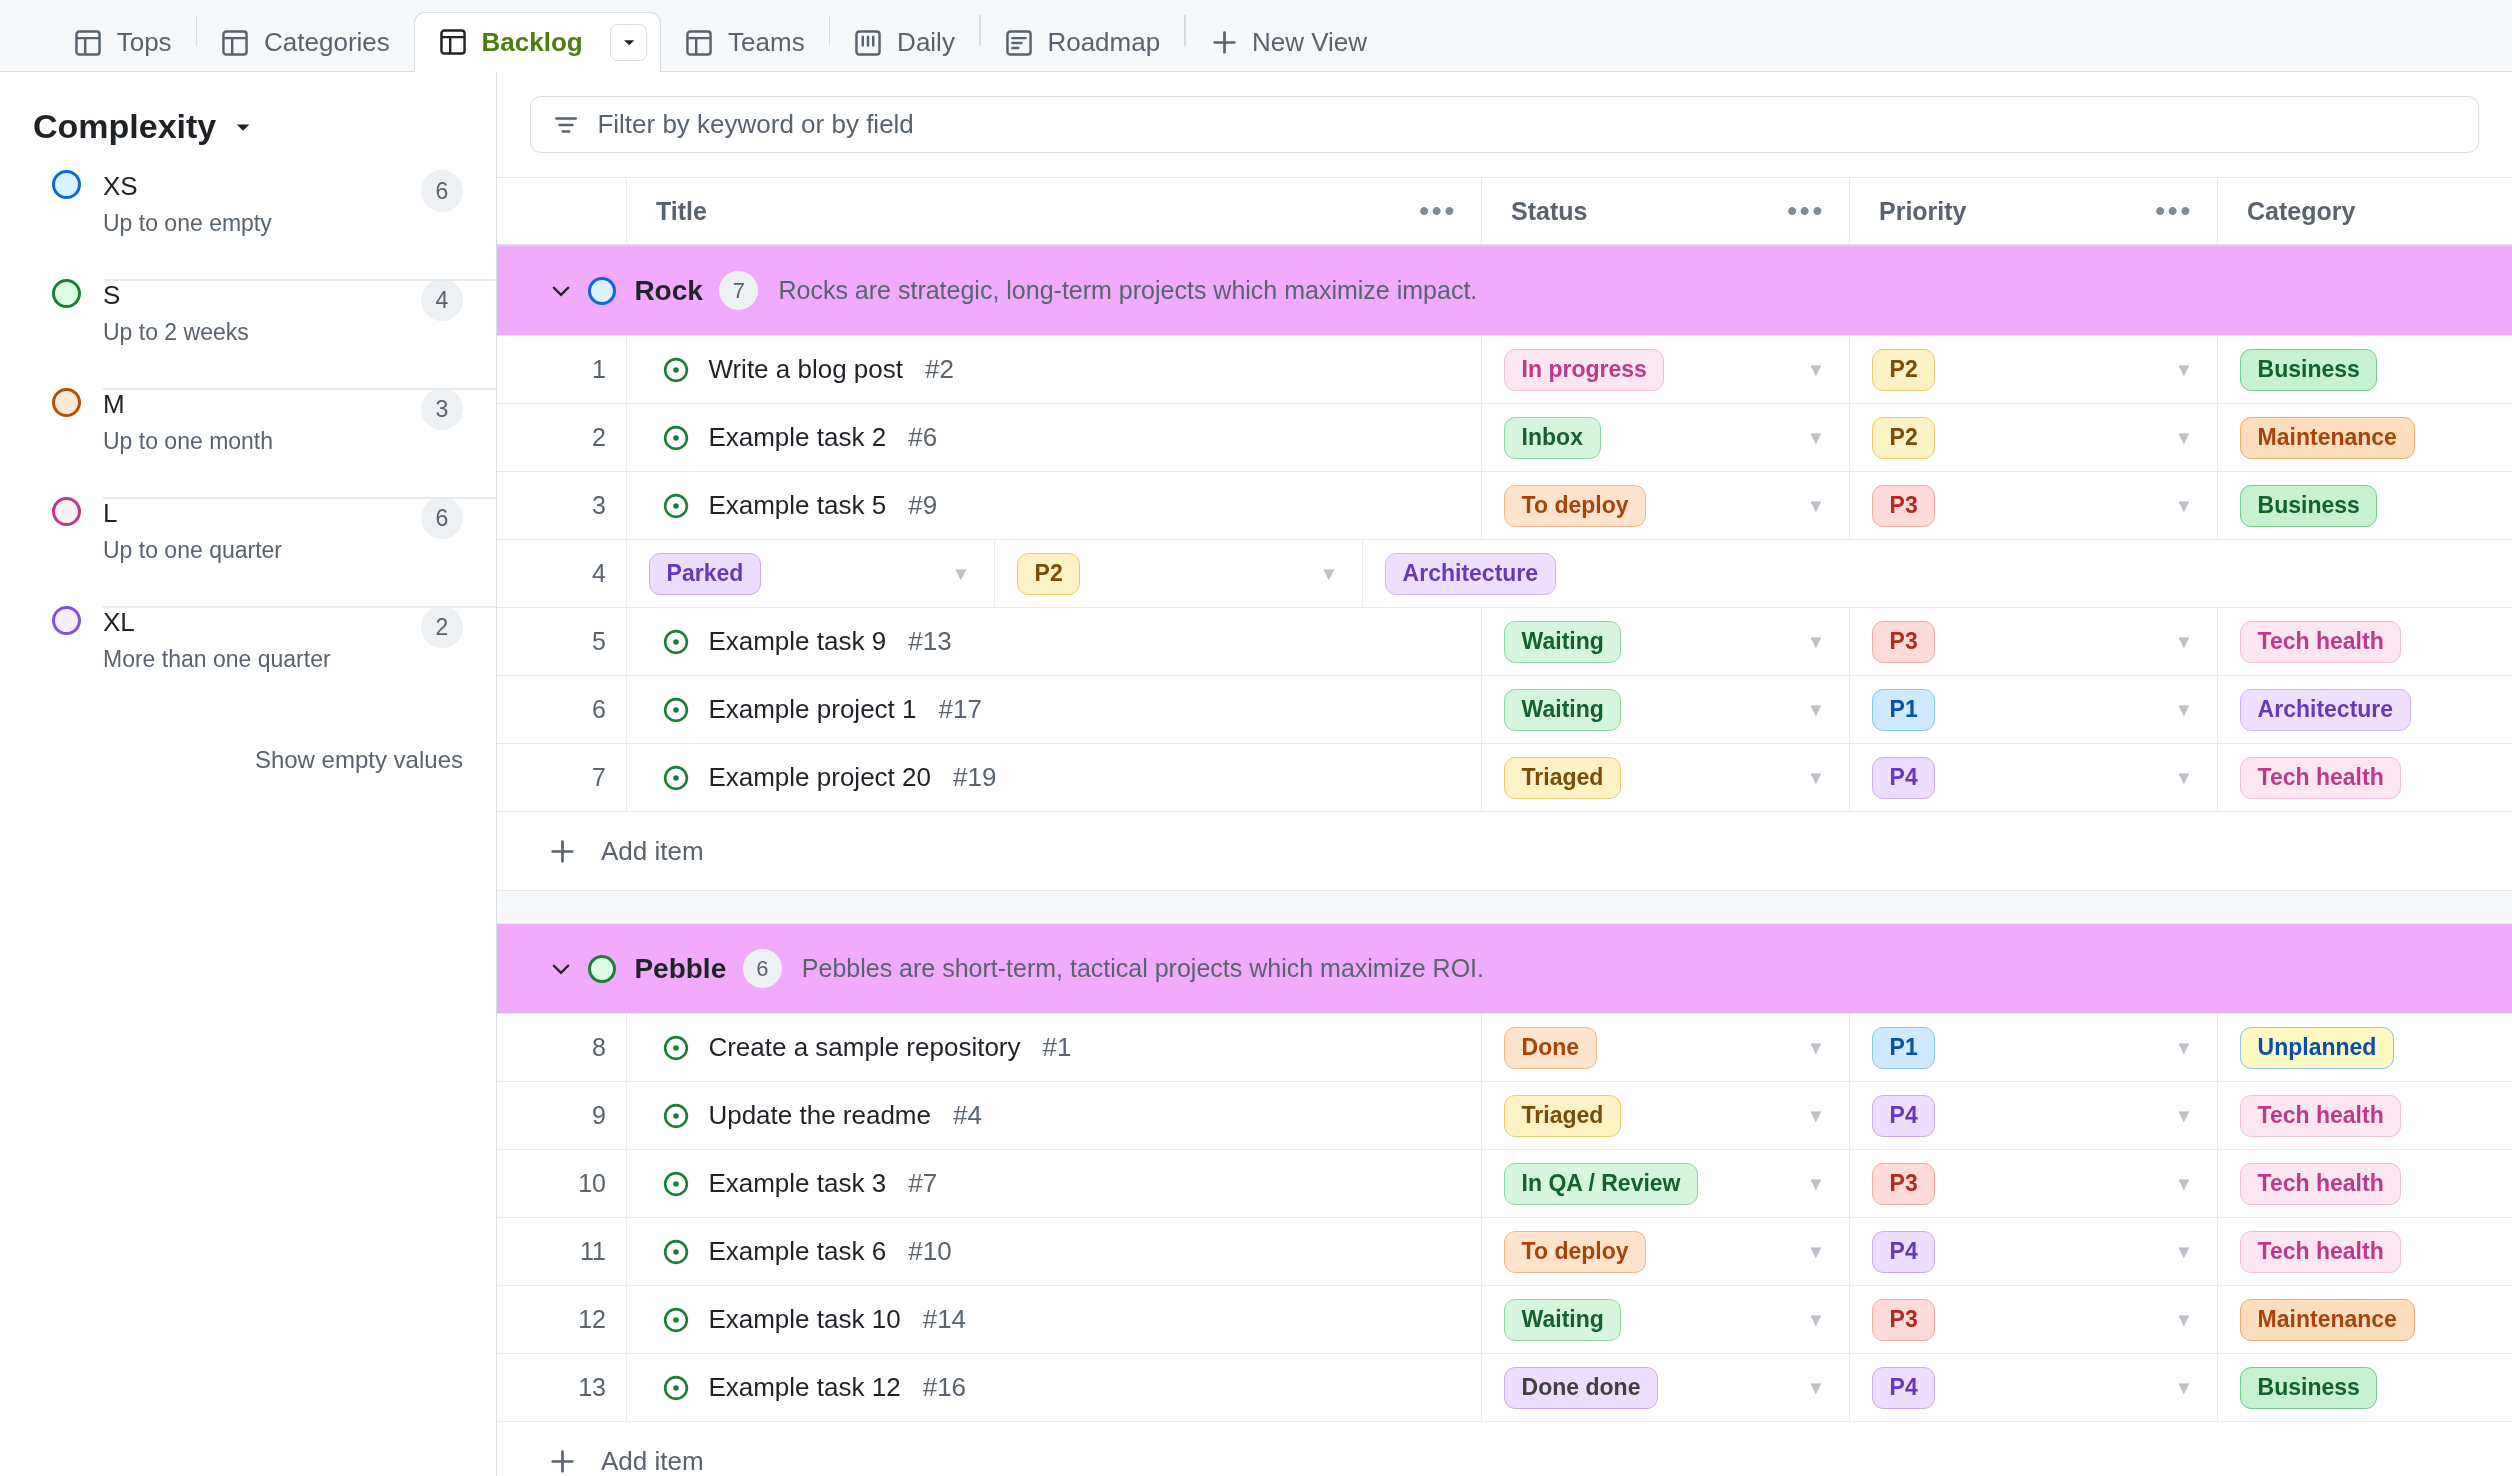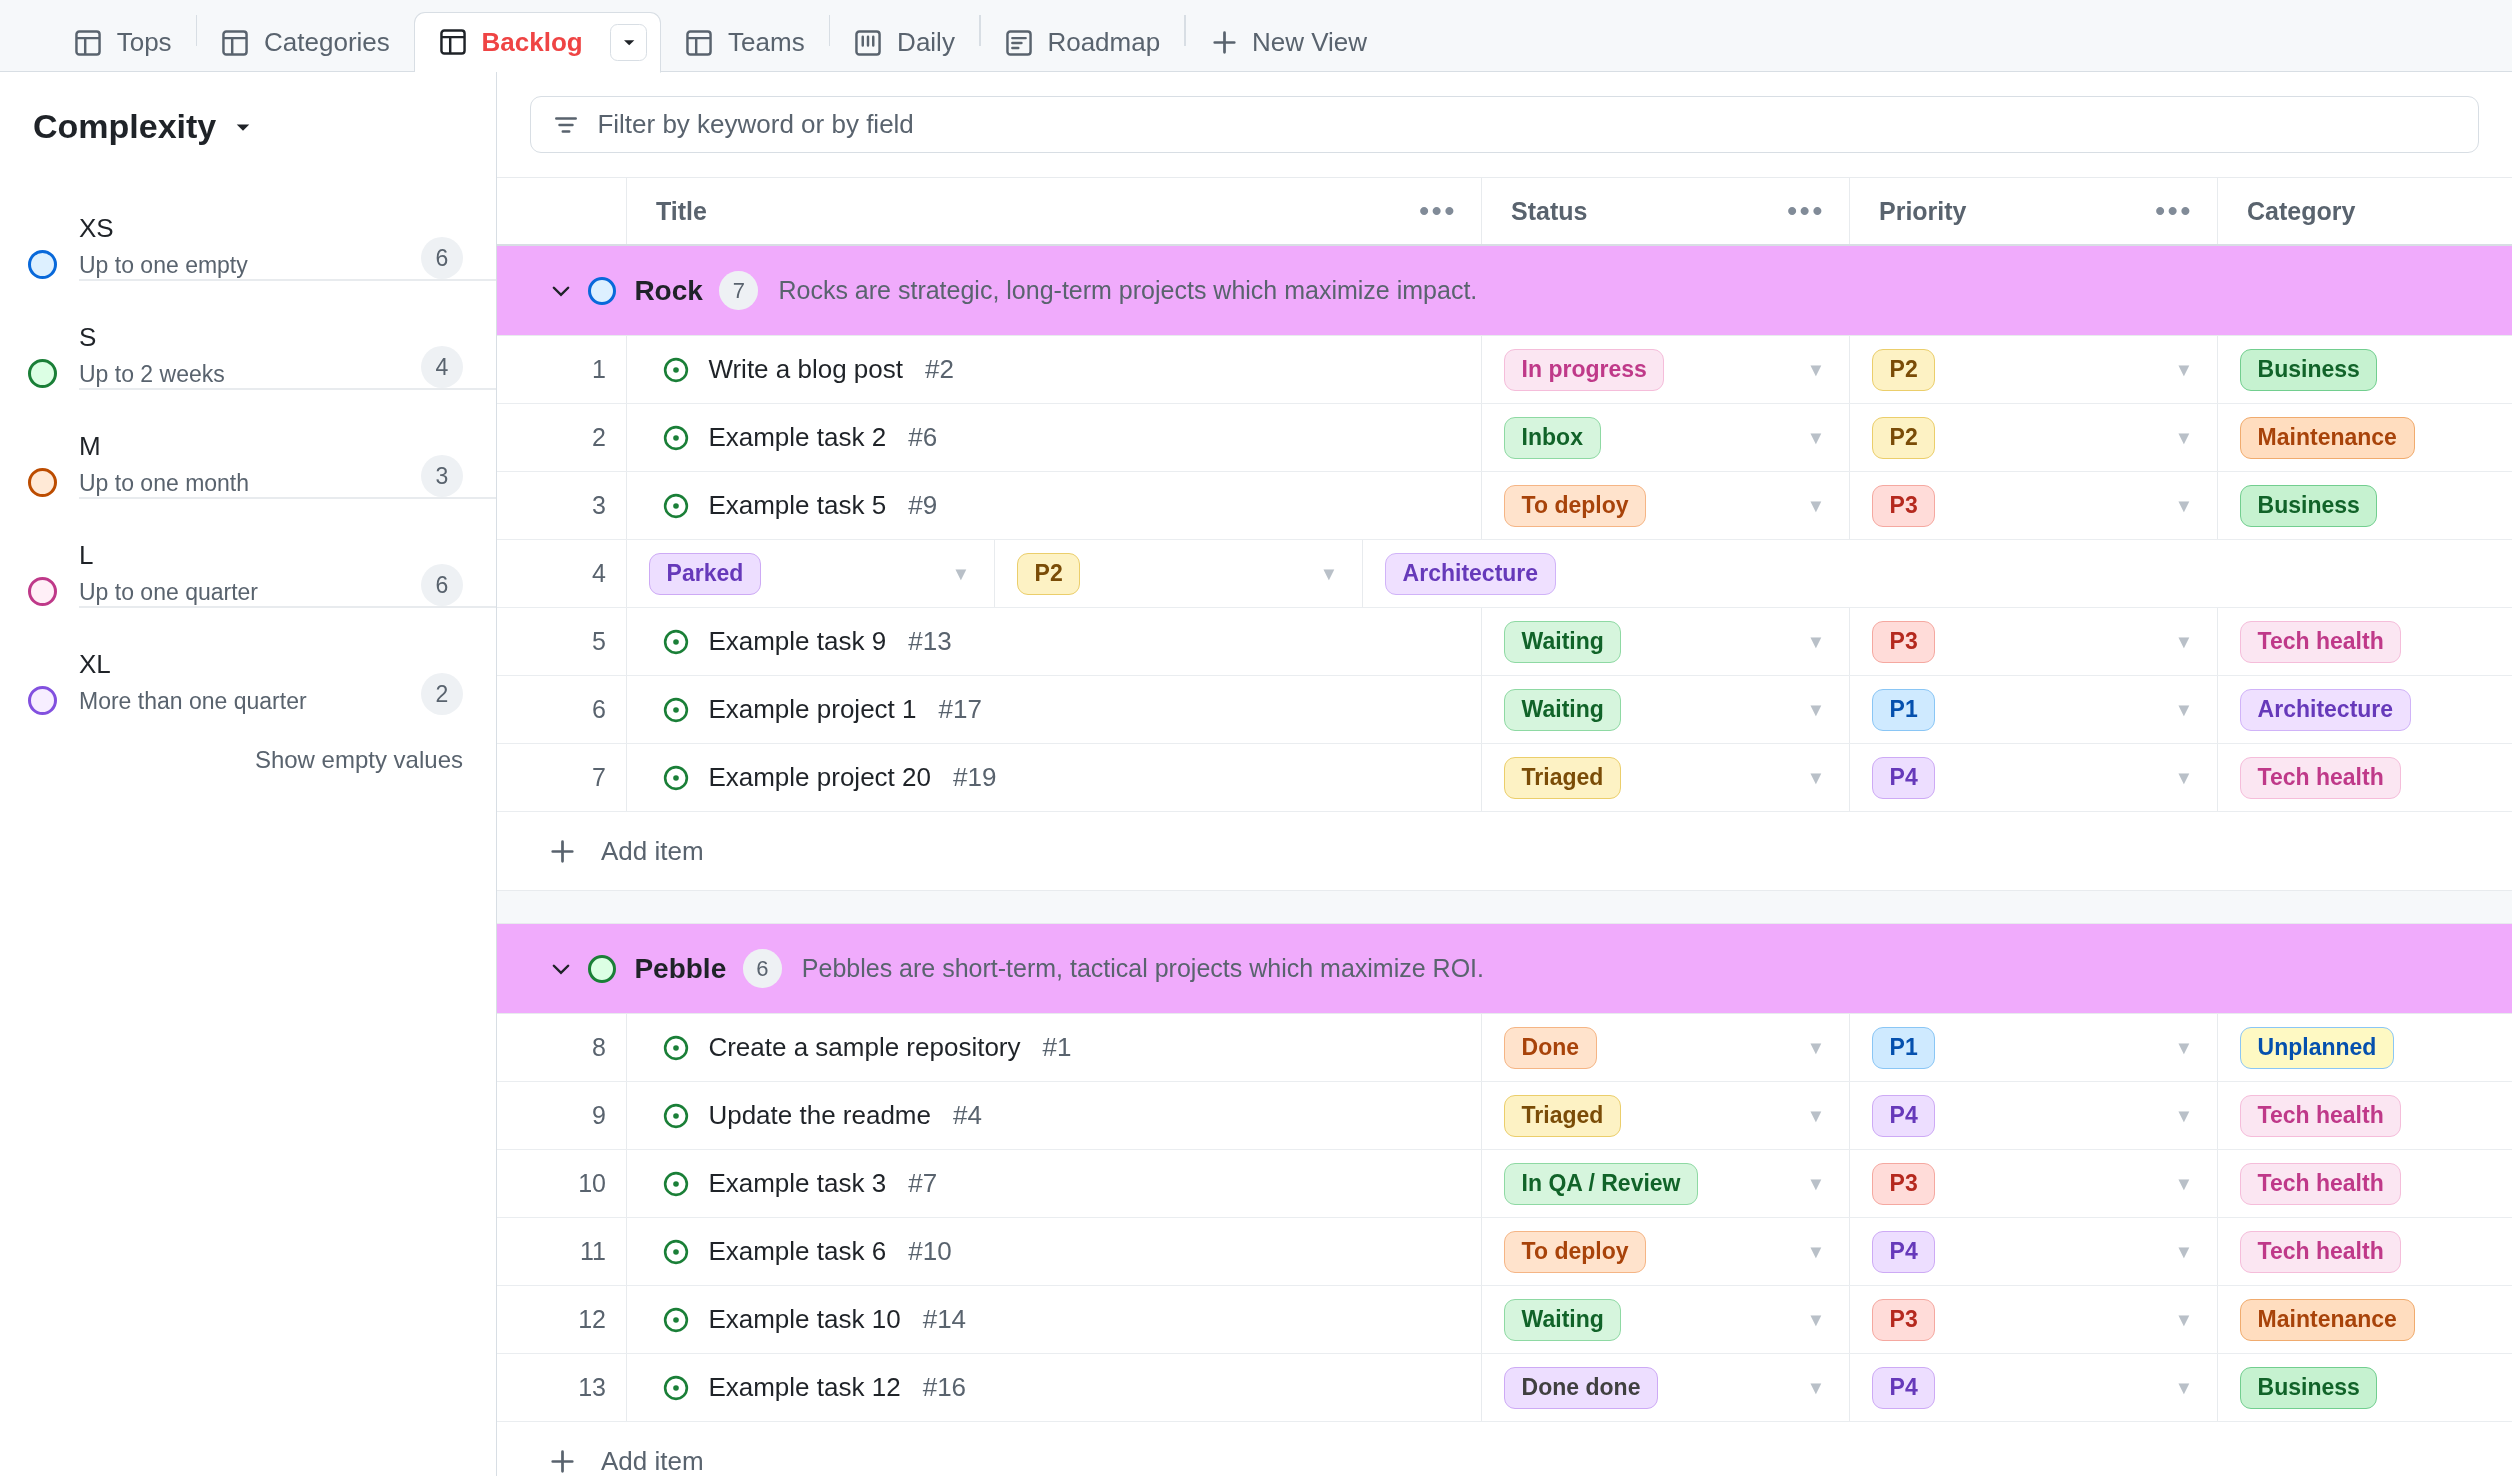--- a/index.html
+++ b/index.html
@@ -31,21 +31,21 @@
     padding: 0 24px;
     font-size: 26px;
     color: #59636e;
     position: relative;
     cursor: pointer;
     white-space: nowrap;
   }
   .tab .tlabel { font-size: 26px; }
   .tab.active {
     background: #ffffff;
-    color: #ef4444;
+    color: #4d7c0f;
     font-weight: bold;
     border: 1.8px solid #d8dee4;
     border-bottom: 1.8px solid #ffffff;
     border-radius: 11px 11px 0 0;
     height: 61px;
     margin-bottom: -1.8px;
     padding-right: 13px;
   }
   .tab-sep {
     width: 1.8px; height: 31px; background: #d8dee4;
@@ -79,25 +79,26 @@
     position: relative;
   }
   .side-head {
     display: flex; align-items: center; gap: 16.6px;
     padding: 35px 0 0 33px;
     font-size: 34px; font-weight: bold; color: #1f2328;
     cursor: pointer;
   }
   .side-list { margin-top: 24px; }
   .side-item {
-    display: flex; align-items: flex-end;
+    display: flex; align-items: flex-start;
     padding: 0 33px 0 28px;
     min-height: 109px;
     position: relative;
     cursor: pointer;
+    margin-left: 24px;
   }
   .side-item + .side-item::before {
     content: ""; position: absolute; left: 79px; right: 0; top: 0;
     height: 1.8px; background: #e8ebee;
   }
   .ring {
     width: 29px; height: 29px; border-radius: 50%;
     border: 3.7px solid #0969da; background: #ddf0ff;
     flex: 0 0 29px;
   }

